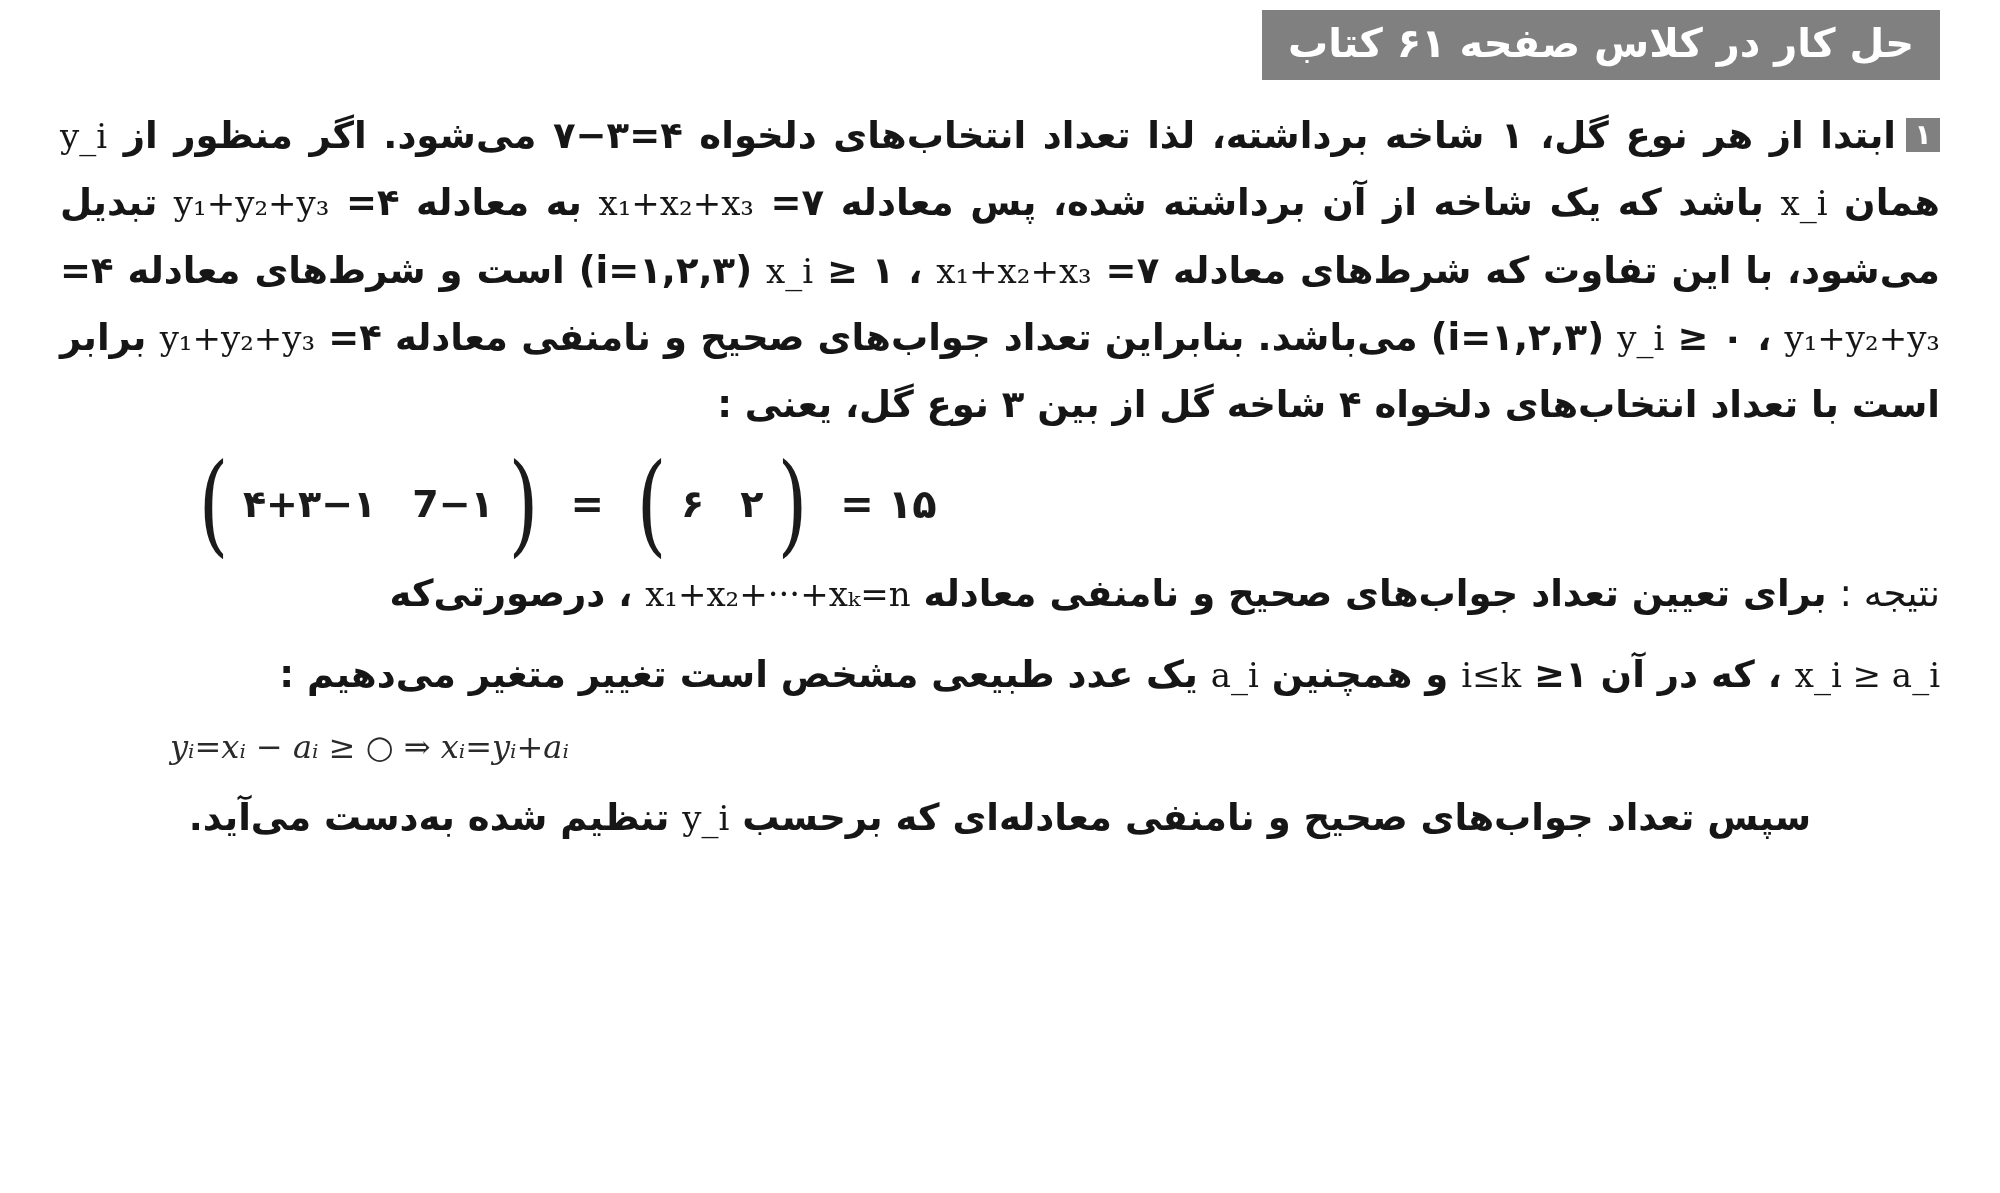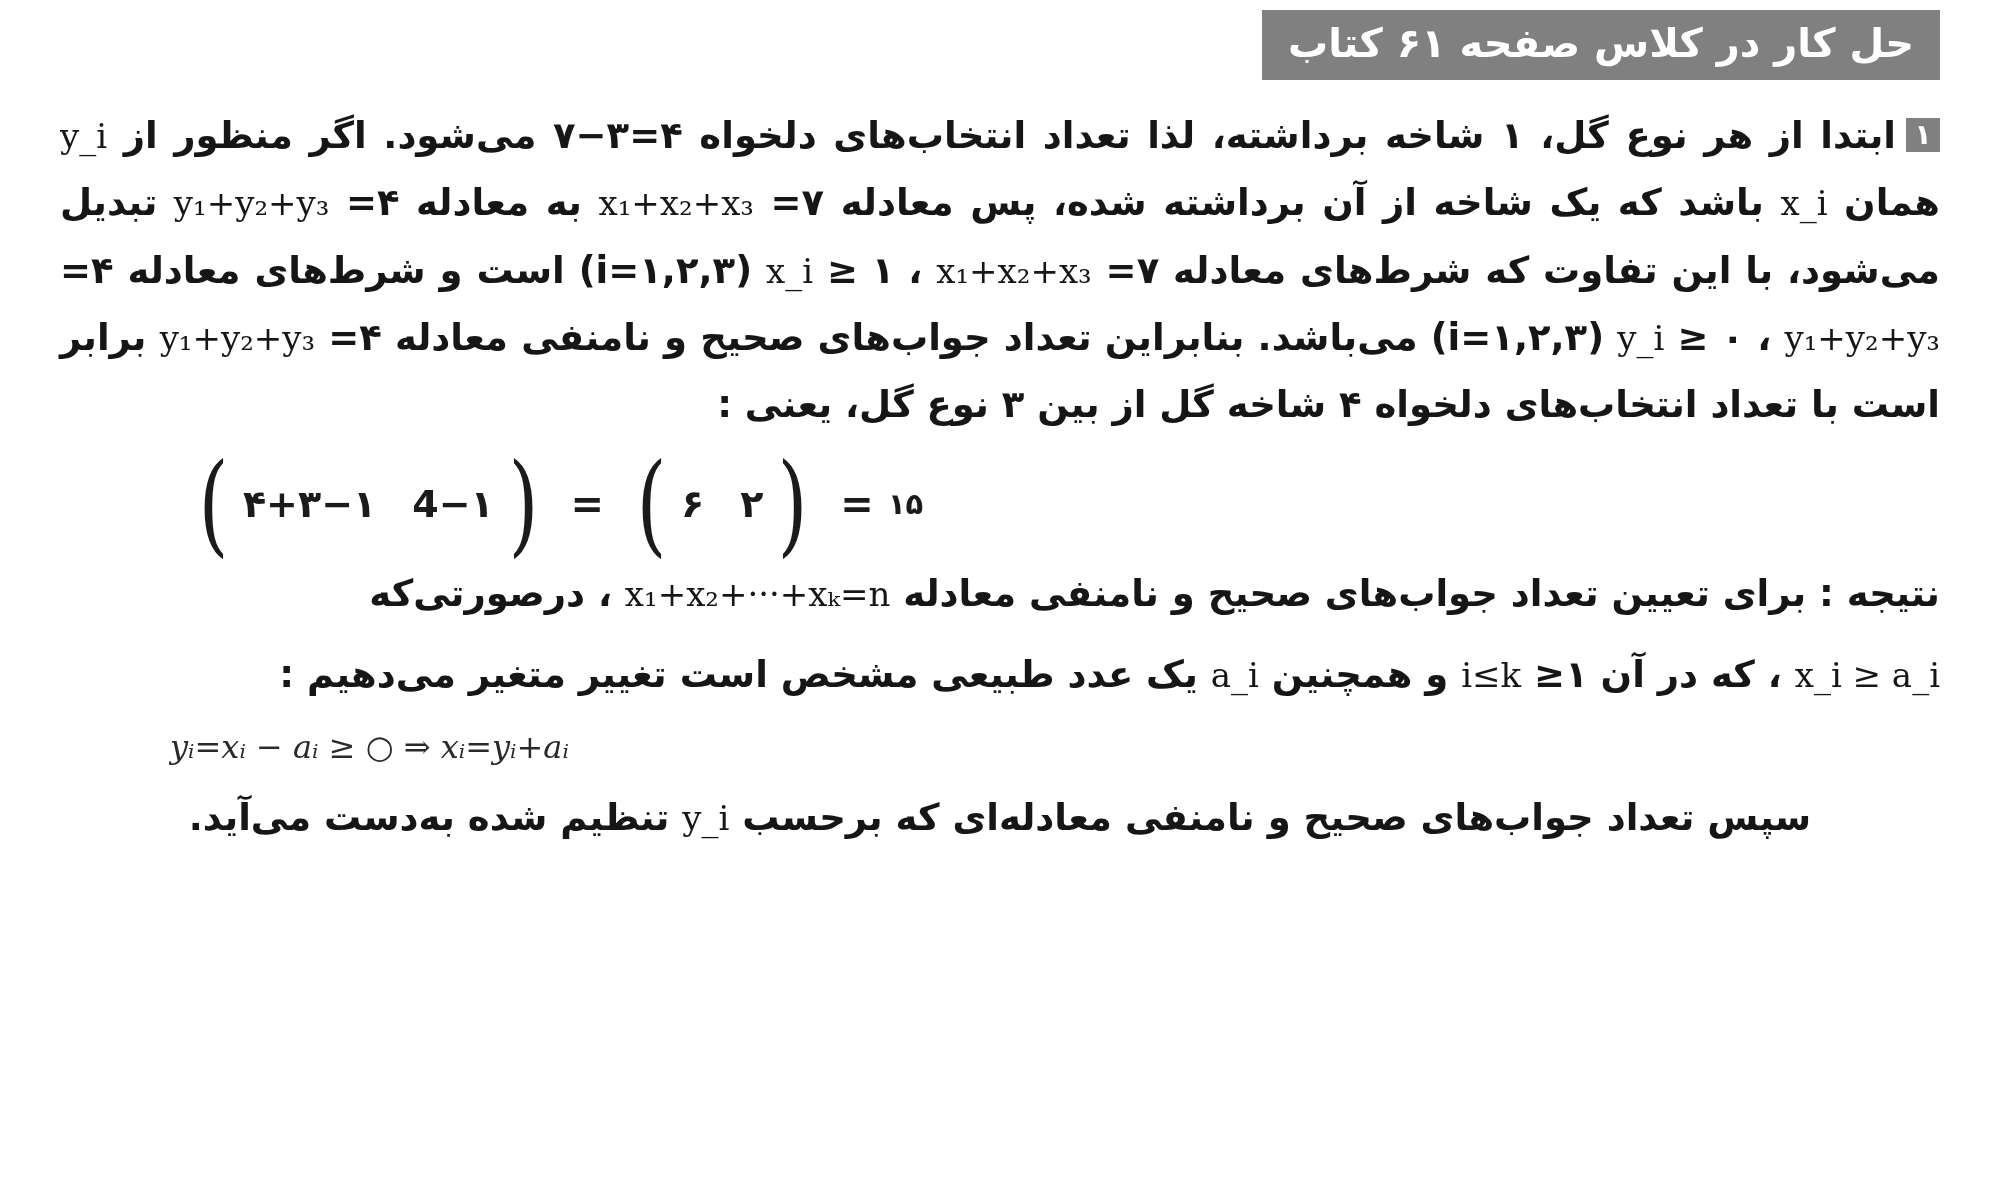--- a/index.html
+++ b/index.html
@@ -114,28 +114,28 @@
     font-size: 38px;
     font-weight: bold;
     font-family: "DejaVu Sans", sans-serif;
   }
   .eq {
     font-size: 40px;
     font-family: "DejaVu Sans", sans-serif;
     font-weight: bold;
   }
   .res {
-    font-size: 29px;
+    font-size: 40px;
     font-family: "DejaVu Sans", sans-serif;
     font-weight: bold;
   }
 
   
   .conclusion-label {
-    font-weight: bold;
+    font-weight: normal;
   }
   .mono-line {
     direction: ltr;
     text-align: left;
     font-family: "DejaVu Serif", "Liberation Serif", serif;
     font-style: italic;
     font-size: 32px;
     margin: 20px 0 11px 110px;
     color: #2a2a2a;
   }
@@ -178,21 +178,21 @@
     <span>(۱,۲,۳=i) می‌باشد. بنابراین تعداد جواب‌های صحیح و نامنفی معادله ۴=</span>
     <span class="math">y₁+y₂+y₃</span>
     <span>برابر است با تعداد انتخاب‌های دلخواه ۴ شاخه گل از بین ۳ نوع گل، یعنی :</span>
   </div>
 
   <div class="formula-block">
     <span class="binom">
       <span class="paren">(</span>
       <span class="binom-stack">
         <span>۴+۳−۱</span>
-        <span>4−۱</span>
+        <span>7−۱</span>
       </span>
       <span class="paren">)</span>
     </span>
     <span class="eq">=</span>
     <span class="binom">
       <span class="paren">(</span>
       <span class="binom-stack">
         <span>۶</span>
         <span>۲</span>
       </span>

